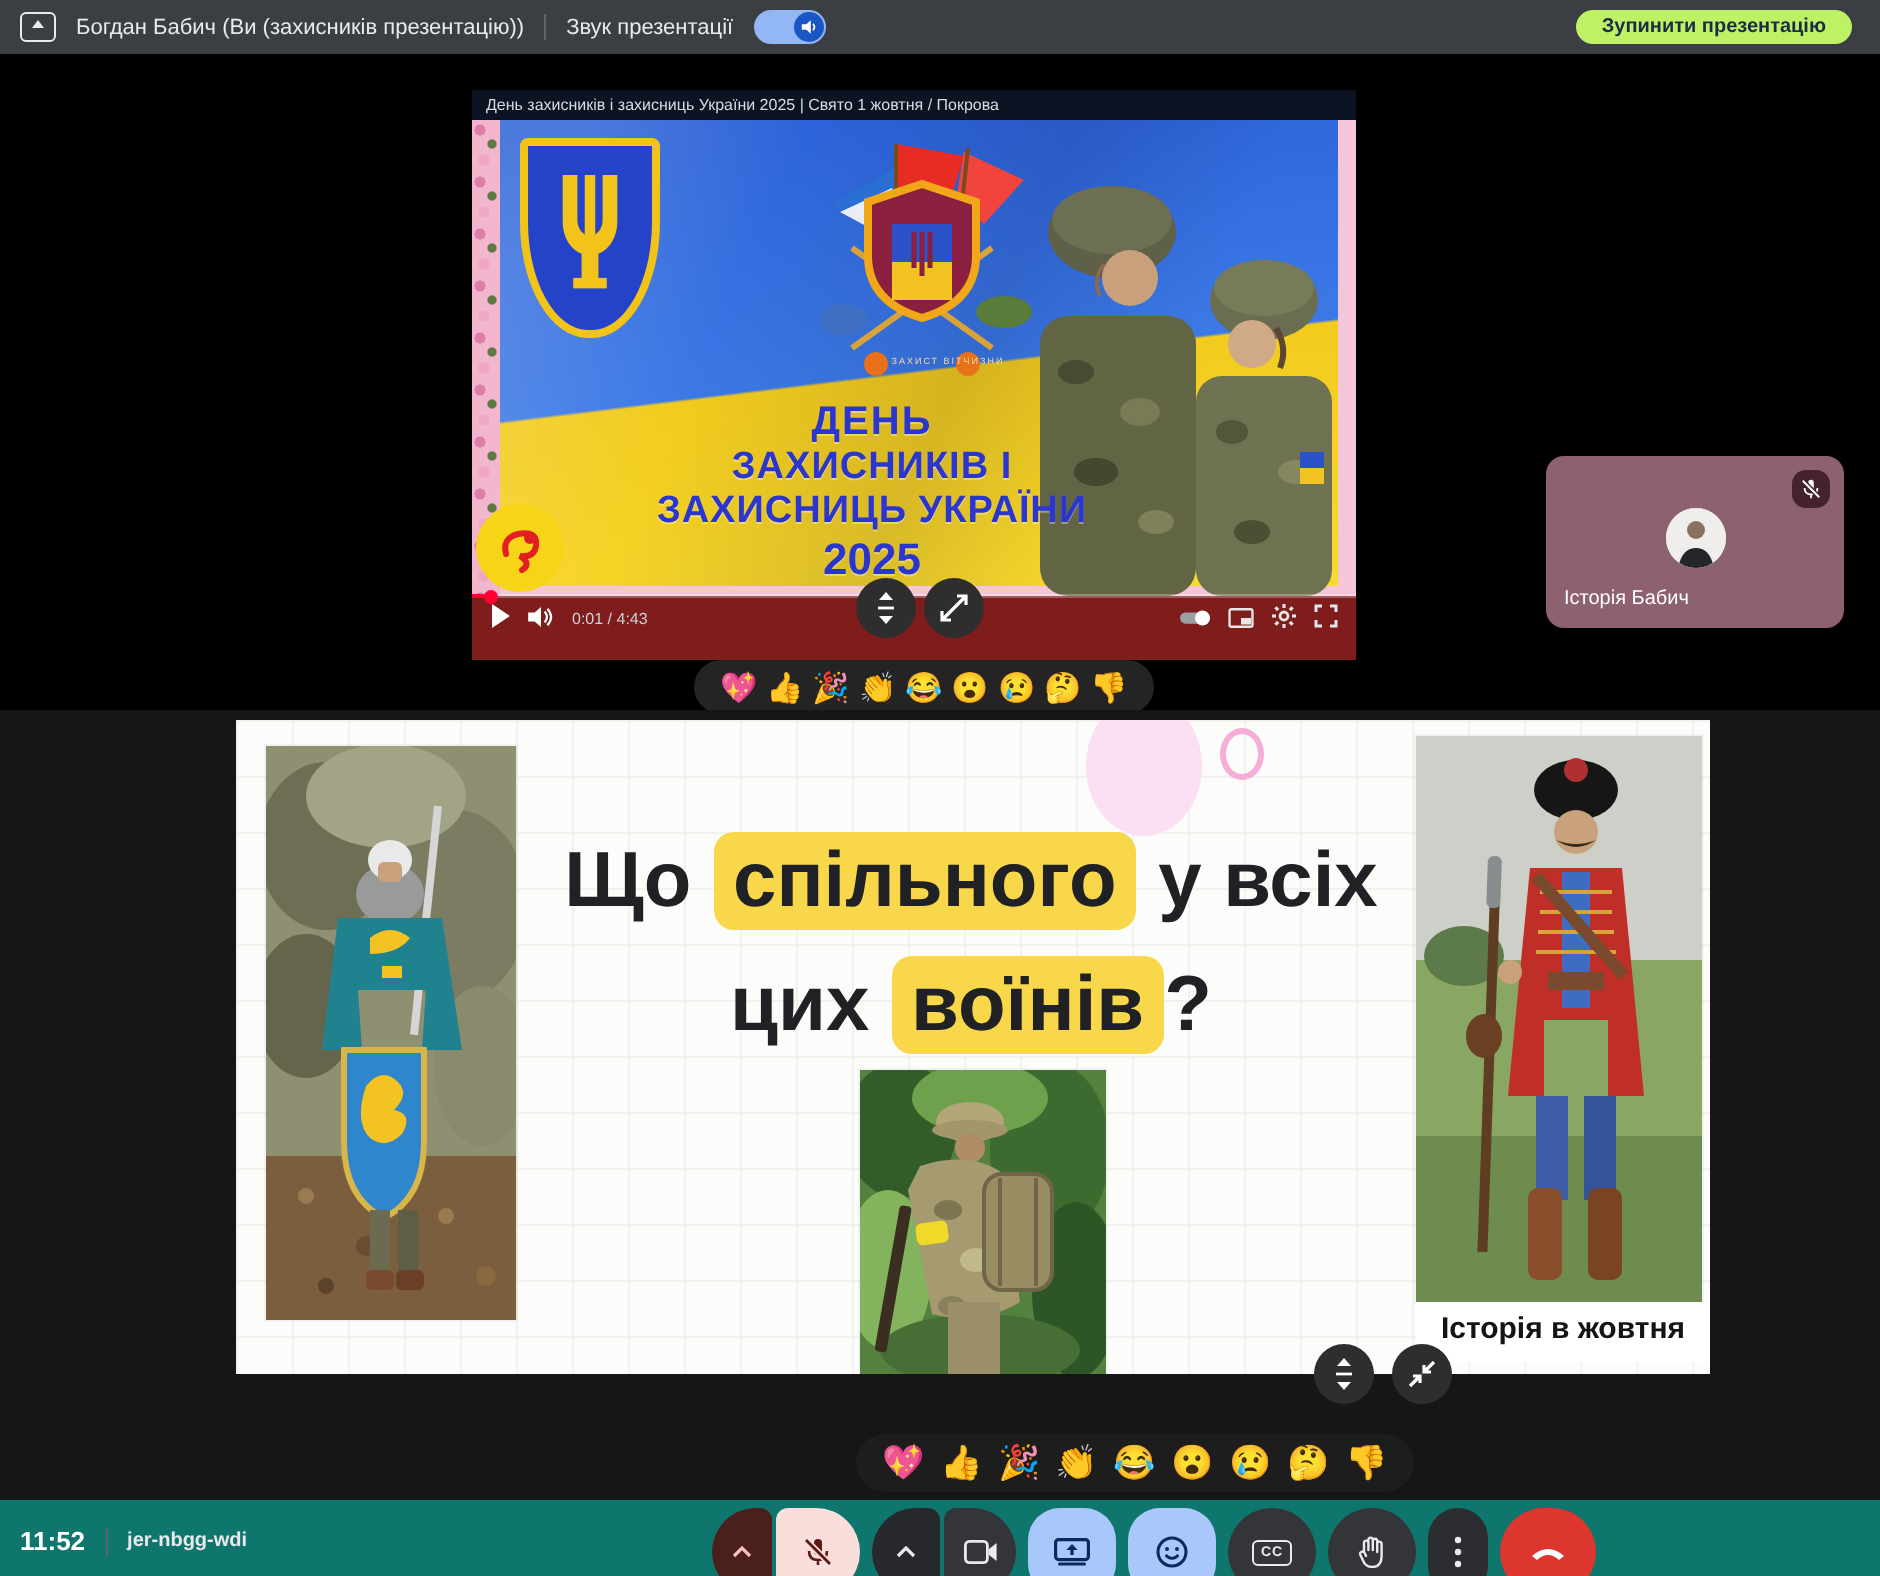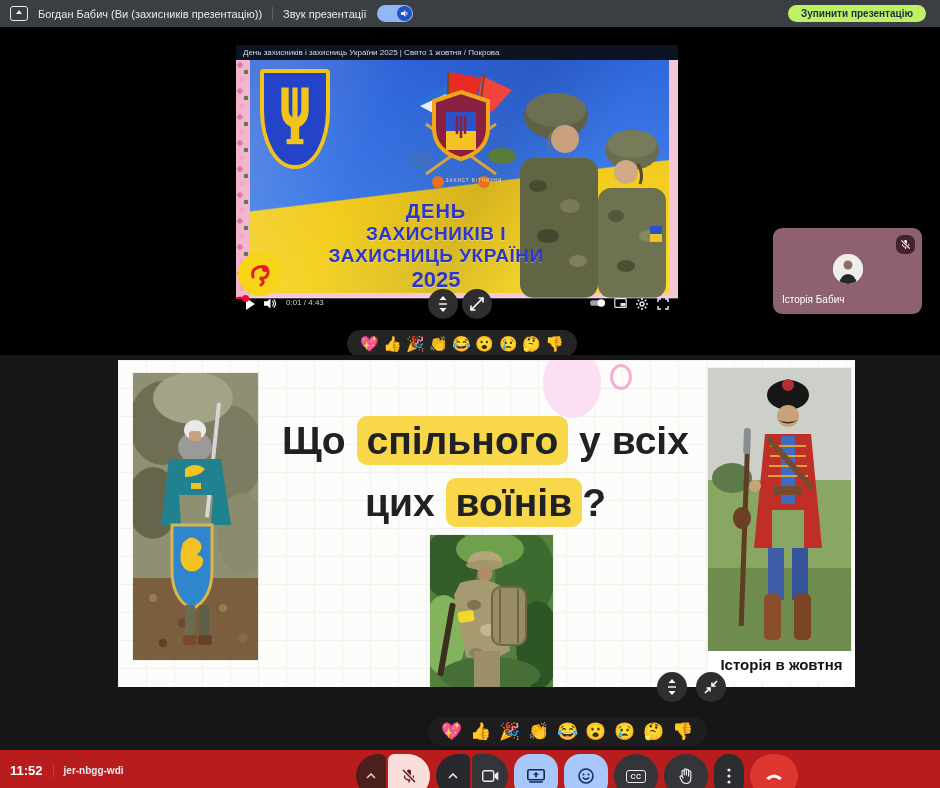--- a/index.html
+++ b/index.html
@@ -29,21 +29,21 @@
   .flag{position:absolute;left:14px;right:9px;top:0;bottom:5px;
     background:linear-gradient(173deg,#2a5fd6 0%,#3c79e6 53%,#f2cb1d 53.5%,#f8da2e 100%);}
   .flag:after{content:"";position:absolute;inset:0;background:linear-gradient(115deg,rgba(255,255,255,.16) 8%,transparent 30%,rgba(0,0,40,.12) 55%,transparent 75%);}
   .tshield{position:absolute;left:24px;top:9px;width:70px;height:100px;background:#2443c8;border:4px solid #f2c41a;border-radius:4px 4px 34px 34px/4px 4px 58px 58px;display:flex;align-items:center;justify-content:center;box-sizing:border-box;}
   .ptext{position:absolute;left:50px;top:140px;width:300px;text-align:center;color:#2b36cf;font-weight:bold;text-shadow:0 1px 0 rgba(255,255,255,.35);}
   .ptext .l1{font-size:20px;letter-spacing:1px;}
   .ptext .l2,.ptext .l3{font-size:19px;letter-spacing:.5px;}
   .ptext .l4{font-size:22px;}
   .plogo{position:absolute;left:2px;bottom:2px;width:44px;height:44px;border-radius:50%;background:#f7d417;display:flex;align-items:center;justify-content:center;}
   .emblemtxt{position:absolute;left:178px;top:118px;width:120px;text-align:center;font-size:4.5px;color:#f6dca2;letter-spacing:1px;}
-  .vctrl{position:relative;height:25px;background:#000000;display:flex;align-items:flex-start;gap:9px;padding:0 9px;box-sizing:border-box;}
+  .vctrl{position:relative;height:25px;background:#7f1d1d;display:flex;align-items:flex-end;gap:9px;padding:16px 9px;box-sizing:border-box;}
   .prog{position:absolute;top:-1px;left:0;right:0;height:2px;background:rgba(255,255,255,.28);}
   .progplayed{position:absolute;top:0;left:0;width:9px;height:2px;background:#f03;}
   .progdot{position:absolute;top:-2.5px;left:6px;width:7px;height:7px;border-radius:50%;background:#f03;}
   .vtime{color:#cdd2da;font-size:8px;}
   .vspacer{flex:1;}
   .fbtn{position:absolute;width:30px;height:30px;border-radius:50%;background:#2e2e2e;display:flex;align-items:center;justify-content:center;cursor:pointer;z-index:5;}
   .ebar{position:absolute;display:flex;align-items:center;justify-content:space-between;background:#242424;border-radius:15px;padding:0 13px;box-sizing:border-box;}
   .ebar span{cursor:pointer;}
   .ebar1{left:347px;top:290px;width:230px;height:27px;font-size:15px;}
   .tile{position:absolute;left:773px;top:188px;width:149px;height:86px;background:#8d6170;border-radius:9px;}
@@ -58,21 +58,21 @@
                linear-gradient(90deg,#f1f1ed 1px,transparent 1px) 0 0/28px 28px,#fcfcfa;}
   .pinkblob{position:absolute;left:425px;top:-12px;width:58px;height:70px;border-radius:50%;background:#fbdff2;}
   .pinkring{position:absolute;left:492px;top:4px;width:16px;height:20px;border:3px solid #f6aed9;border-radius:50%;background:transparent;}
   .stitle{position:absolute;left:145px;top:50px;width:445px;text-align:center;font-size:39px;font-weight:700;color:#202124;line-height:62px;}
   .hl{background:#f8d74b;border-radius:10px;padding:3px 10px;}
   .photo{position:absolute;box-shadow:0 0 0 1px rgba(0,0,0,.04);}
   .wm{position:absolute;left:590px;top:291px;width:147px;background:#fff;text-align:center;font-weight:700;font-size:15px;color:#141414;padding:5px 0 8px;}
   .ebar2{left:428px;top:362px;width:279px;height:29px;font-size:17px;background:#1d1d1d;}
 
   
-  .footer{position:absolute;top:750px;left:0;width:940px;height:38px;background:#b91c1c;text-align:center;}
+  .footer{position:absolute;top:750px;left:0;width:940px;height:38px;background:#0f766e;text-align:center;}
   .meetinfo{position:absolute;left:10px;top:13px;display:flex;align-items:center;gap:10px;}
   .clock{color:#fff;font-size:13px;font-weight:700;}
   .fdiv{width:1px;height:14px;background:#5f6368;}
   .code{color:#e8eaed;font-size:10px;font-weight:600;}
   .ctrl{position:absolute;left:356px;top:4px;display:flex;align-items:flex-start;gap:6px;height:44px;}
   .cbtn{height:44px;display:flex;align-items:center;justify-content:center;cursor:pointer;box-sizing:border-box;}
   .grp{display:flex;gap:2px;}
   .b-mexp{width:30px;background:#4a1f1c;border-radius:22px 6px 6px 22px;}
   .b-mic{width:42px;background:#f9dedc;border-radius:6px 22px 22px 6px;}
   .b-cexp{width:34px;background:#28292d;border-radius:22px 6px 6px 22px;}

